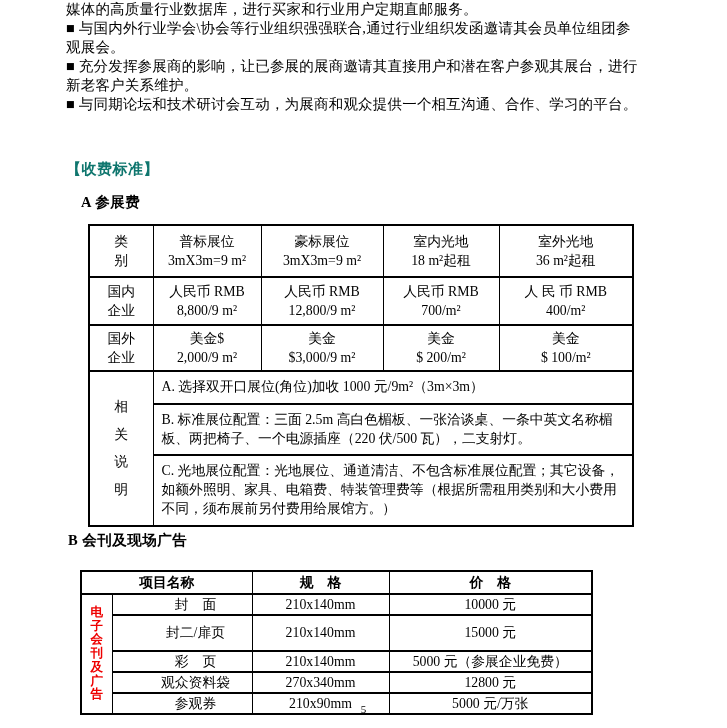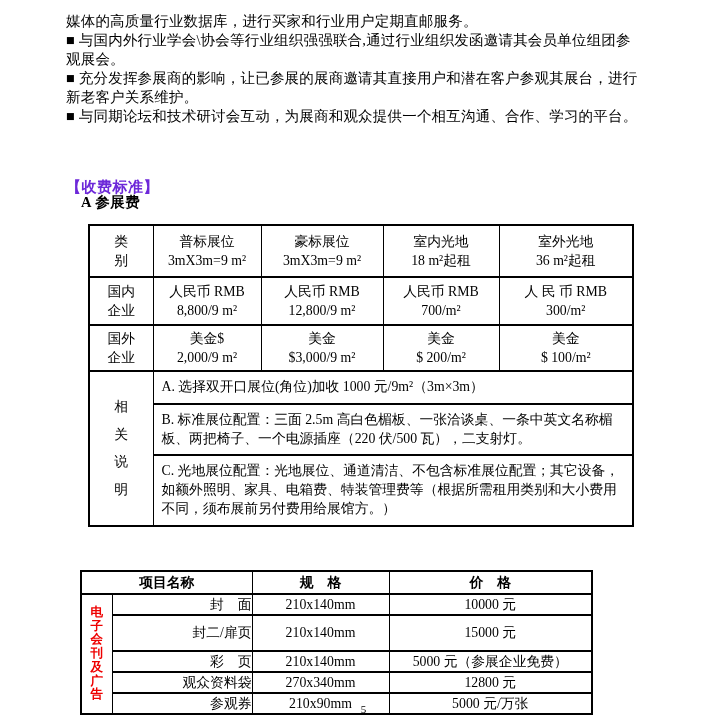--- a/index.html
+++ b/index.html
@@ -2,39 +2,39 @@
 <html><head>
 <meta charset="utf-8">
 <style>
   html,body{margin:0;padding:0;background:#e8e8e8;}
   .page{
     position:relative;width:727px;height:728px;background:#ffffff;
     font-family:"Liberation Serif","DejaVu Serif",serif;color:#000;overflow:hidden;
     margin:0 auto;
   }
   
-  .intro{position:absolute;left:66px;top:12px;width:606px;font-size:14.5px;line-height:19px;}
+  .intro{position:absolute;left:66px;top:0;width:606px;font-size:14.5px;line-height:19px;}
   .intro .line{white-space:nowrap;letter-spacing:0.2px;}
   
-  .sec-title{position:absolute;left:66px;top:178px;font-size:15px;font-weight:bold;color:#6d28d9;letter-spacing:0.5px;}
+  .sec-title{position:absolute;left:66px;top:160px;font-size:15px;font-weight:bold;color:#0f766e;letter-spacing:0.5px;}
   .sub-a{position:absolute;left:81px;top:193px;font-size:14.5px;font-weight:bold;letter-spacing:0.5px;}
   .sub-b{position:absolute;left:68px;top:531px;font-size:14.5px;font-weight:bold;letter-spacing:0.5px;}
   
   table.tbl{border-collapse:collapse;table-layout:fixed;border:2px solid #000;}
   table.tbl td{border:1px solid #000;border-top-width:2px;border-bottom-width:2px;
     padding:0;text-align:center;vertical-align:middle;overflow:hidden;}
   #fee-table{position:absolute;left:88px;top:224px;width:544px;font-size:13.8px;}
   #fee-table .cl{line-height:19px;white-space:nowrap;}
   #fee-table td.note-cell{text-align:left;padding:6px 8px;line-height:18.8px;font-size:13.8px;}
   .vstack{display:flex;flex-direction:column;align-items:center;justify-content:space-evenly;height:124px;}
   .vstack span{line-height:14px;}
   #ad-table{position:absolute;left:80px;top:570px;width:511px;font-size:13.8px;border-radius:17px;}
   #ad-table td{line-height:16px;}
   #ad-table .hdr{font-weight:bold;}
-  #ad-table td.name-cell{text-align:right;padding-left:27px;}
+  #ad-table td.name-cell{text-align:center;padding-left:27px;}
   .red-vstack{display:flex;flex-direction:column;align-items:center;justify-content:center;height:101px;}
   .red-vstack span{color:#EE0000;font-weight:bold;font-size:12.5px;line-height:13.8px;}
   .page-num{position:absolute;left:0;top:703px;width:727px;text-align:center;font-size:11px;}
 </style>
 </head>
 <body>
 
 <div class="page">
 
   <div class="intro">
@@ -92,21 +92,21 @@
         <td>
           <div class="cl">人民币 RMB</div>
           <div class="cl">12,800/9 m²</div>
         </td>
         <td>
           <div class="cl">人民币 RMB</div>
           <div class="cl">700/m²</div>
         </td>
         <td>
           <div class="cl">人 民 币 RMB</div>
-          <div class="cl">300/m²</div>
+          <div class="cl">400/m²</div>
         </td>
       </tr>
       <tr style="height:46px">
         <td>
           <div class="cl">国外</div>
           <div class="cl">企业</div>
         </td>
         <td>
           <div class="cl">美金$</div>
           <div class="cl">2,000/9 m²</div>
@@ -137,20 +137,21 @@
       </tr>
       <tr style="height:42px">
         <td colspan="4" class="note-cell">B. 标准展位配置：三面 2.5m 高白色楣板、一张洽谈桌、一条中英文名称楣板、两把椅子、一个电源插座（220 伏/500 瓦），二支射灯。</td>
       </tr>
       <tr style="height:62px">
         <td colspan="4" class="note-cell">C. 光地展位配置：光地展位、通道清洁、不包含标准展位配置；其它设备，如额外照明、家具、电箱费、特装管理费等（根据所需租用类别和大小费用不同，须布展前另付费用给展馆方。）</td>
       </tr>
     </tbody>
   </table>
 
+  <div class="sub-b">B 会刊及现场广告</div>
 
   <table class="tbl" id="ad-table">
     <colgroup>
       <col style="width:31px">
         <col style="width:140px">
         <col style="width:137px">
         <col style="width:203px">
     </colgroup>
     <tbody>
       <tr style="height:23px">

